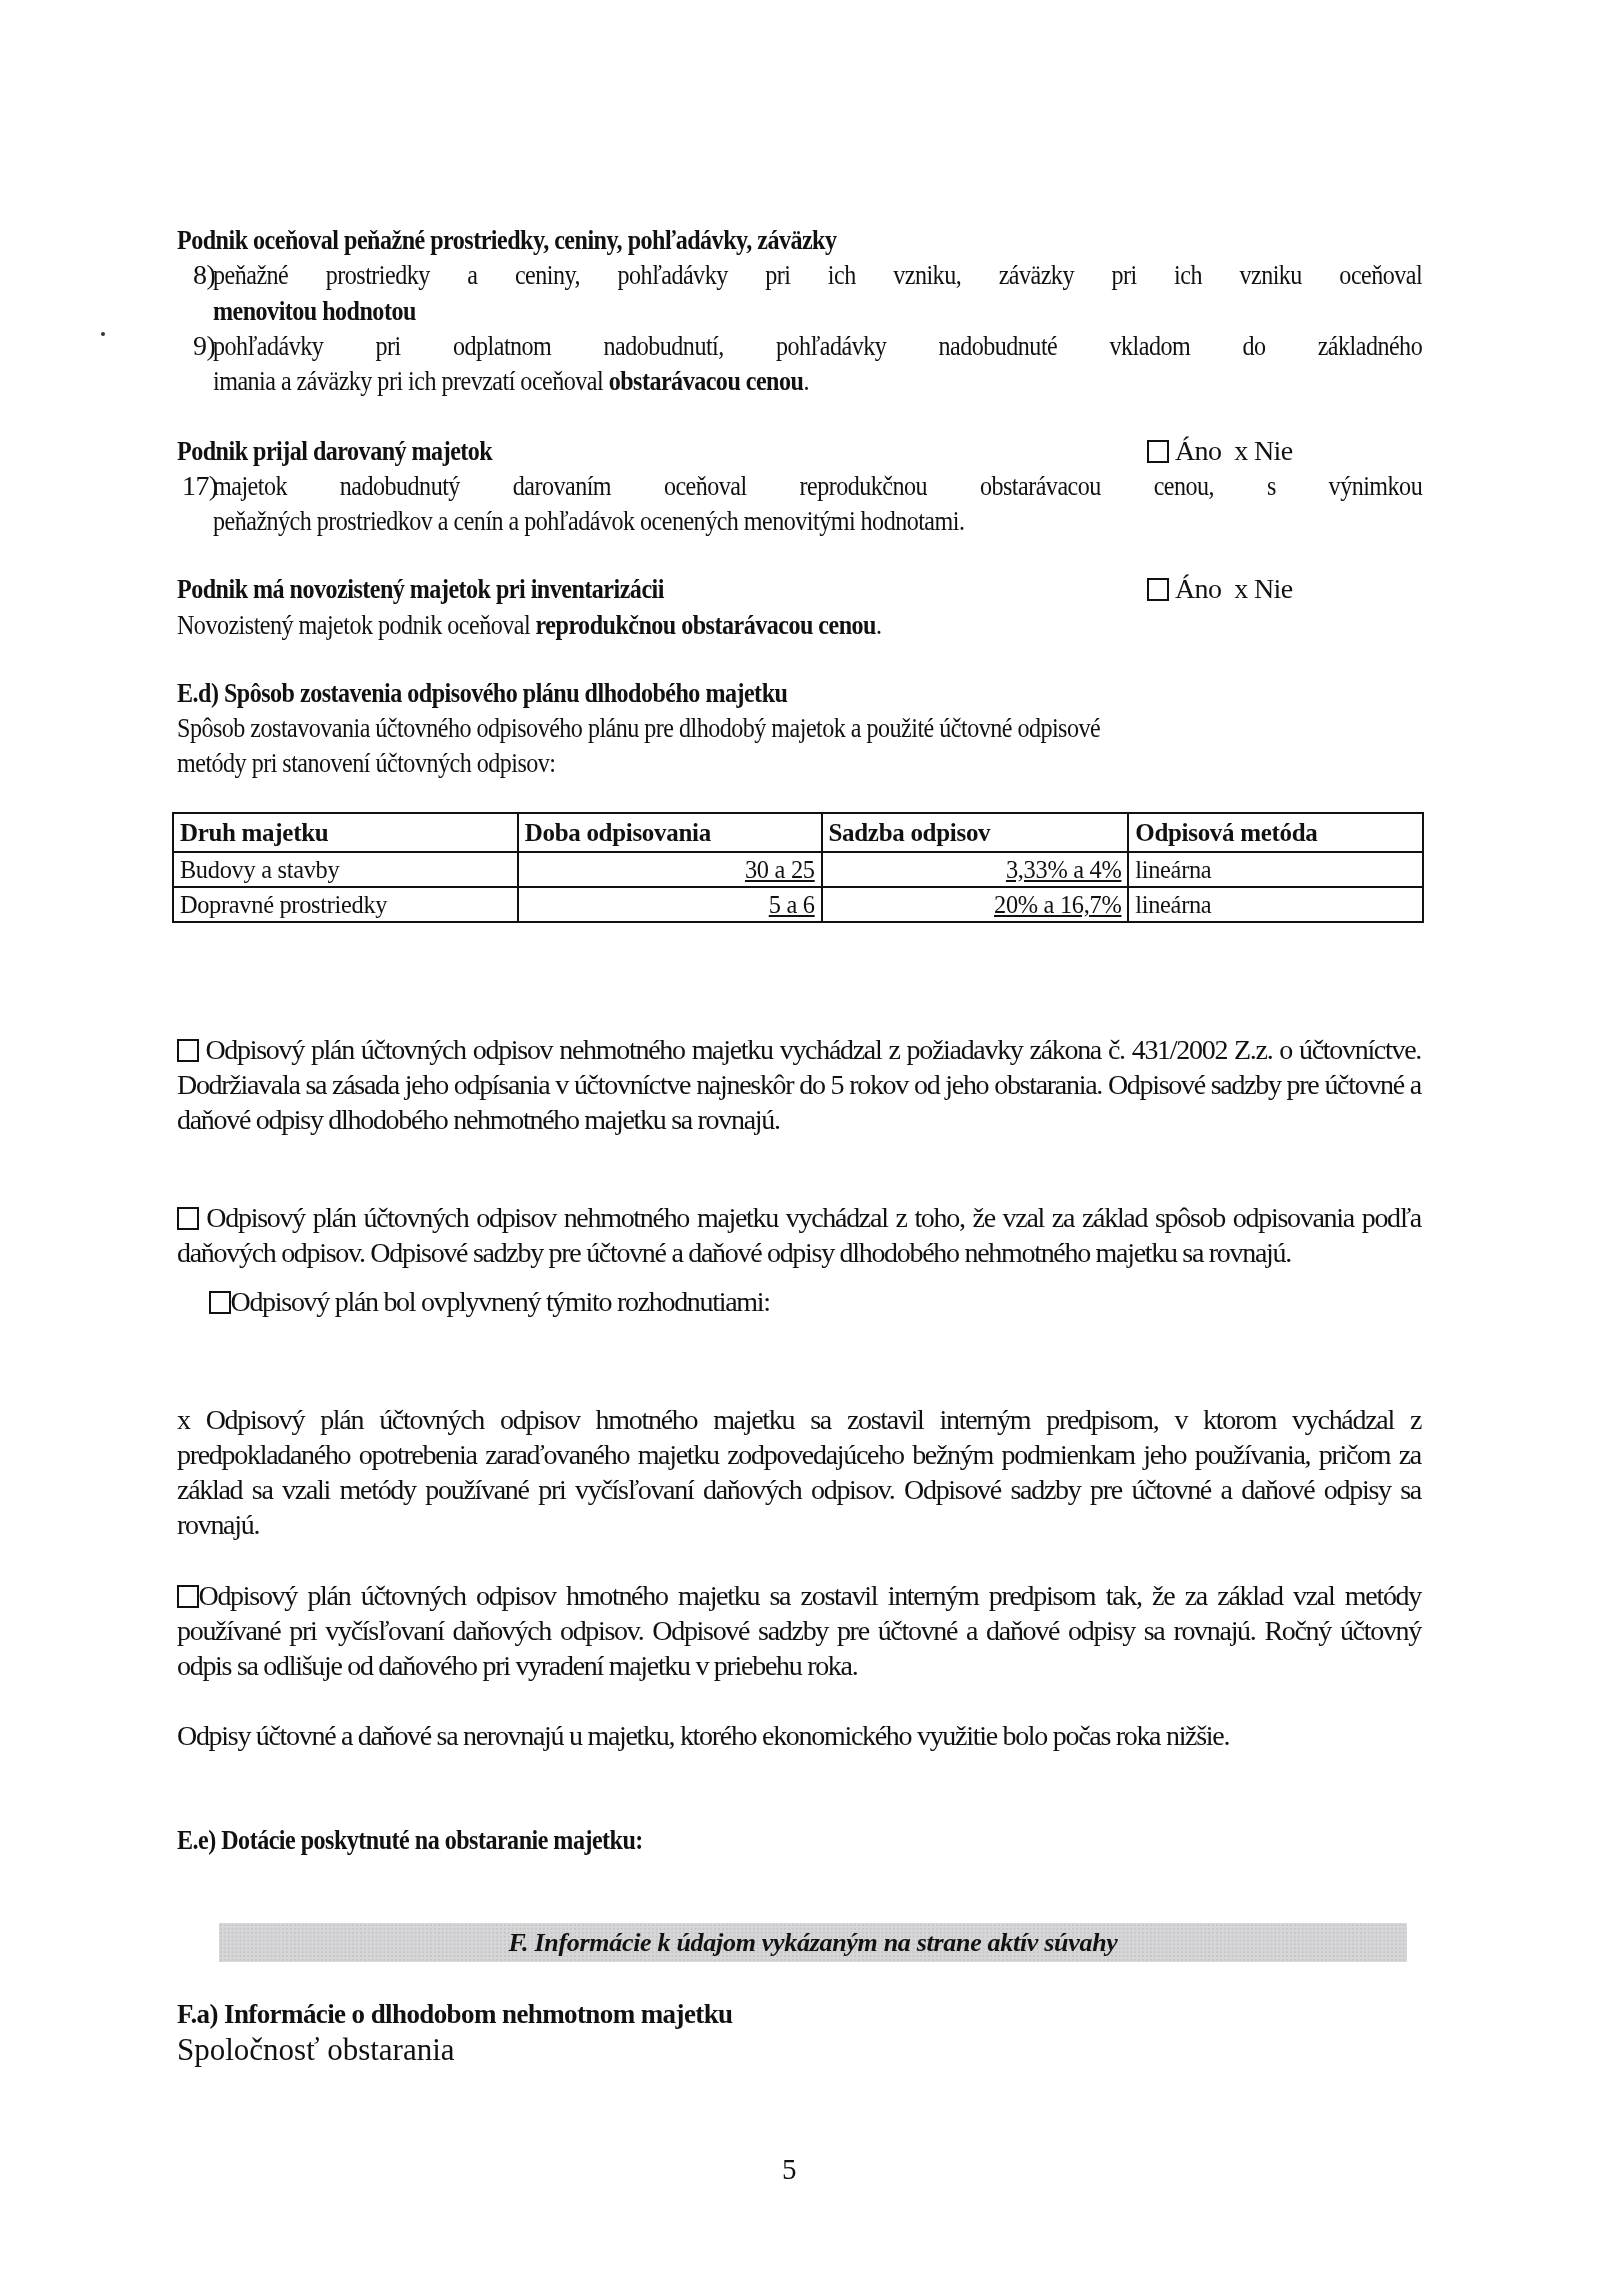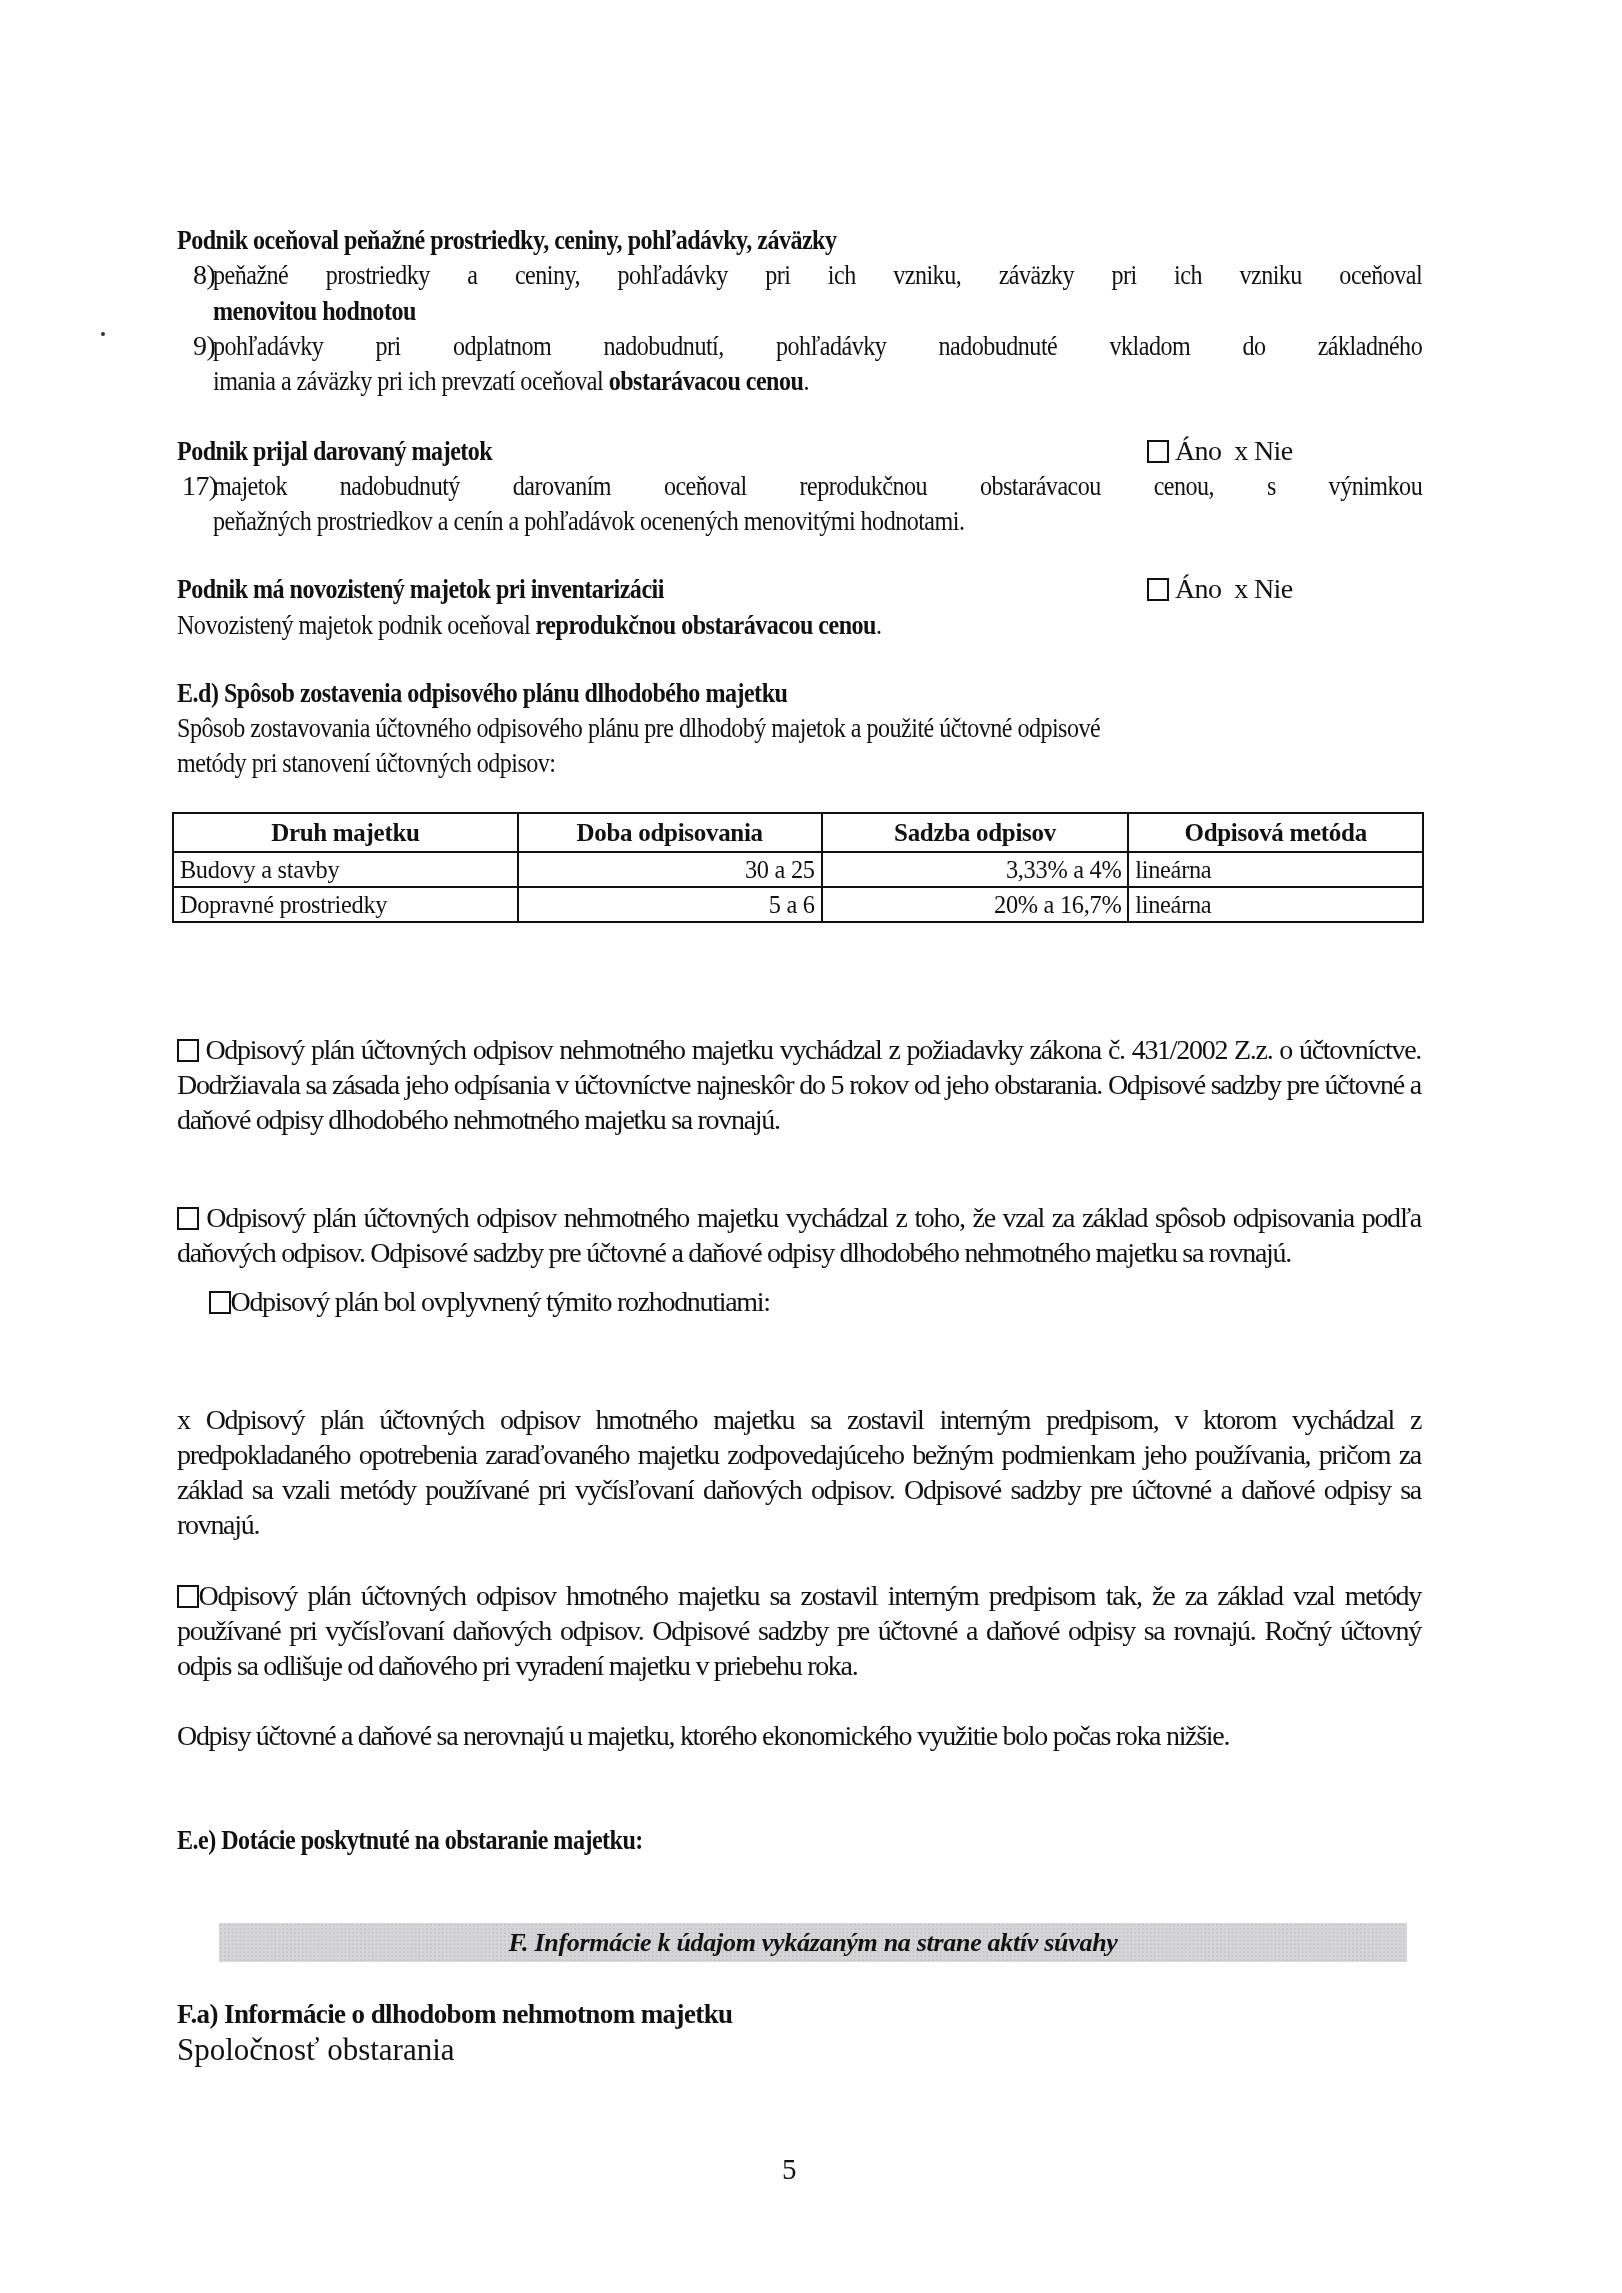--- a/index.html
+++ b/index.html
@@ -22,22 +22,22 @@
 
   
   table.dep {
     position: absolute; left: 172px; top: 812px; width: 1252px;
     border-collapse: collapse; font-size: 24.4px; letter-spacing: -0.3px;
   }
   table.dep th, table.dep td {
     border: 2px solid #111; padding: 0 5.9px; height: 33px; line-height: 33px;
     white-space: nowrap;
   }
-  table.dep th { font-weight: bold; text-align: center; height: 37px; font-size: 25px; }
-  table.dep td.num { text-align: right; }
+  table.dep th { font-weight: bold; text-align: left; height: 37px; font-size: 25px; }
+  table.dep td.num { text-align: right; text-decoration: underline; }
   table.dep td.txtc { text-align: left; }
   table.dep th:nth-child(1), table.dep td:nth-child(1) { width: 331px; }
   table.dep th:nth-child(2), table.dep td:nth-child(2) { width: 290px; }
   table.dep th:nth-child(3), table.dep td:nth-child(3) { width: 293px; }
 
   .banner {
     position: absolute; left: 219px; top: 1923px; width: 1188px; height: 39px;
     background: #d7d7d9;
     background-image: radial-gradient(#c6c6c8 1px, transparent 1px);
     background-size: 3.9px 3.9px;

